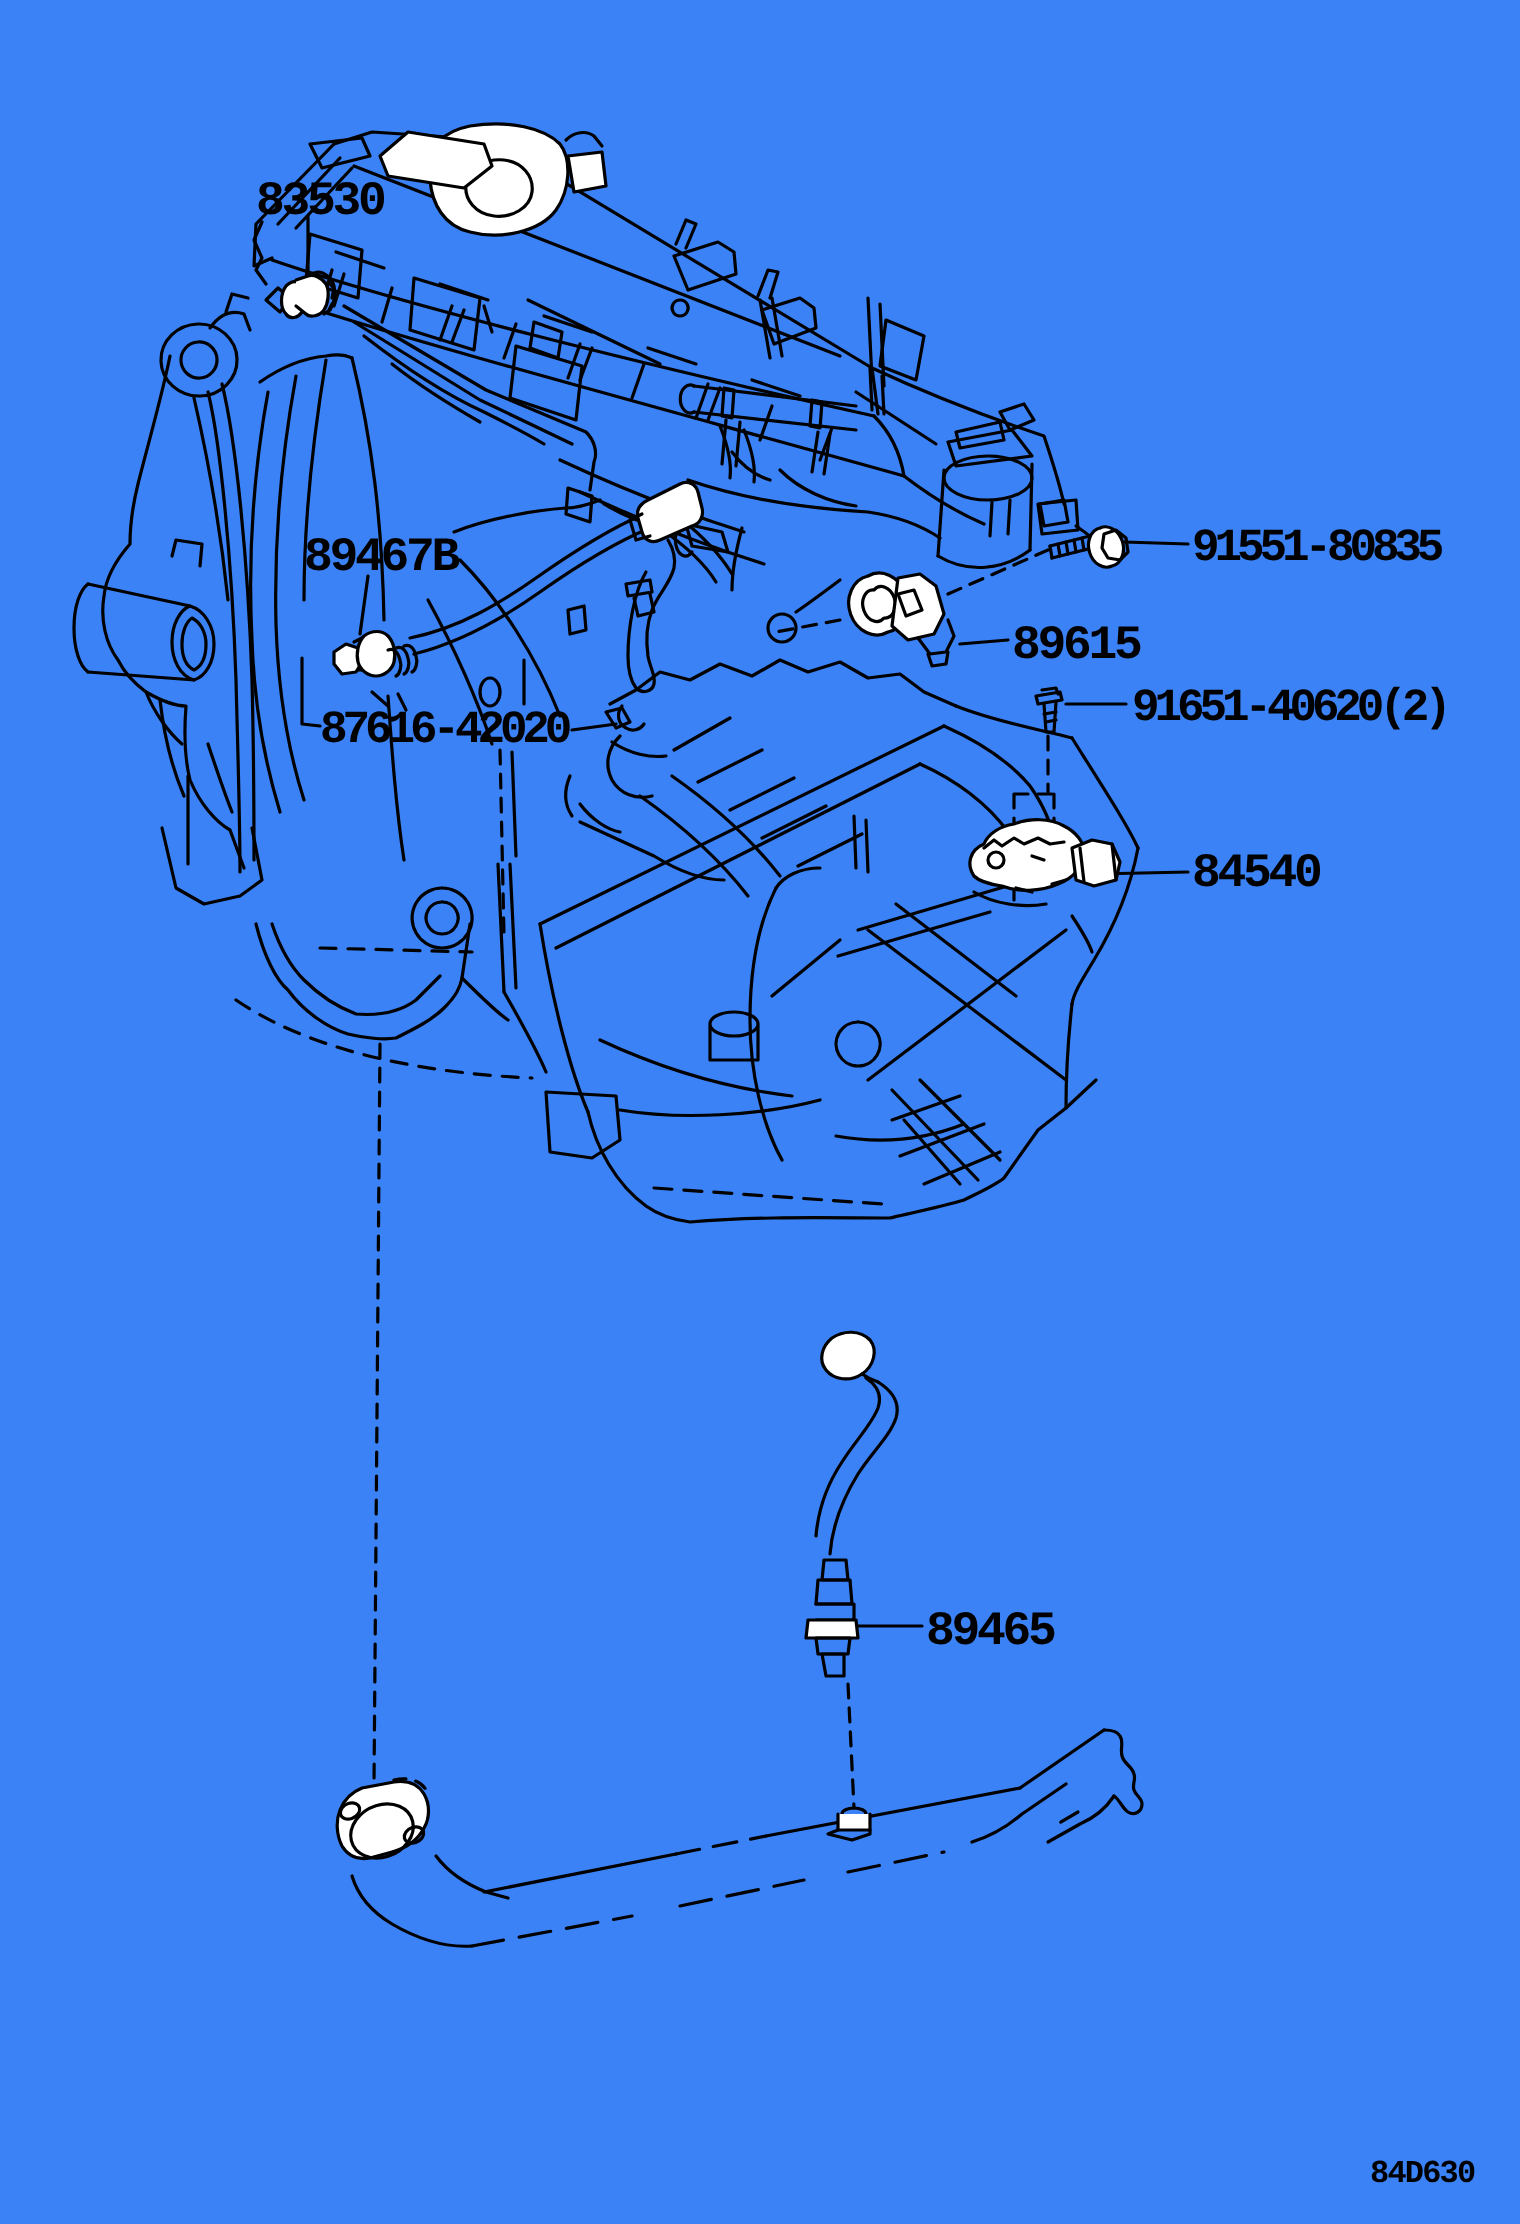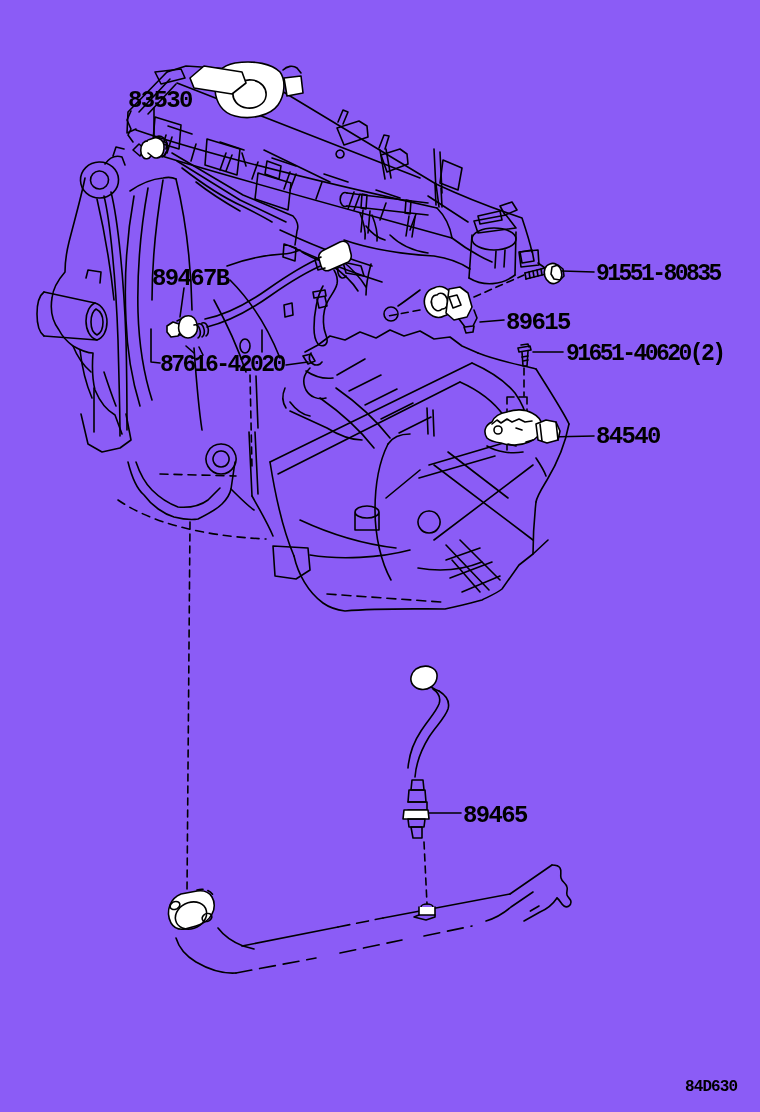--- a/index.html
+++ b/index.html
@@ -1,16 +1,16 @@
 <!DOCTYPE html>
 <html><head>
 <meta charset="utf-8">
 <style>
 html,body{margin:0;padding:0;background:#fff;}
-#page{position:relative;width:760px;height:1112px;background:#8b5cf6;overflow:hidden;}
+#page{position:relative;width:760px;height:1112px;background:#3b82f6;overflow:hidden;}
 svg{position:absolute;left:0;top:0;}
 text{font-family:"Liberation Mono",monospace;font-weight:bold;fill:#000;}
 </style>
 </head>
 <body>
 <div id="page">
 <svg width="760" height="1112" viewBox="0 0 760 1112" fill="none" stroke="#000" stroke-width="1.6" stroke-linecap="round" stroke-linejoin="round">
 
 <g id="engine">
 

